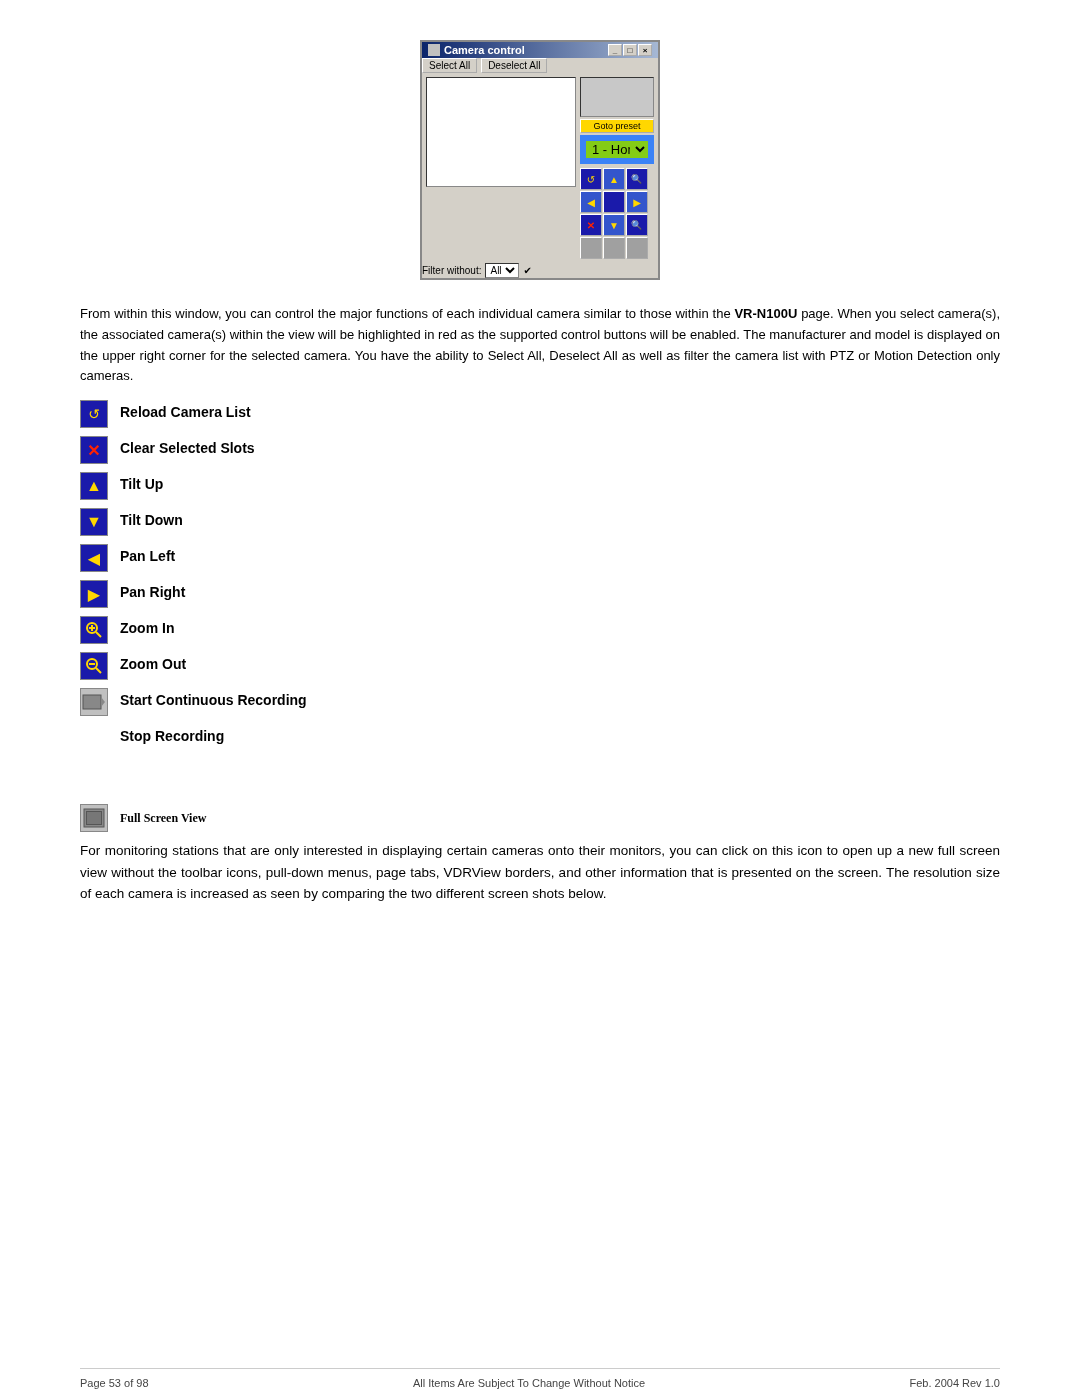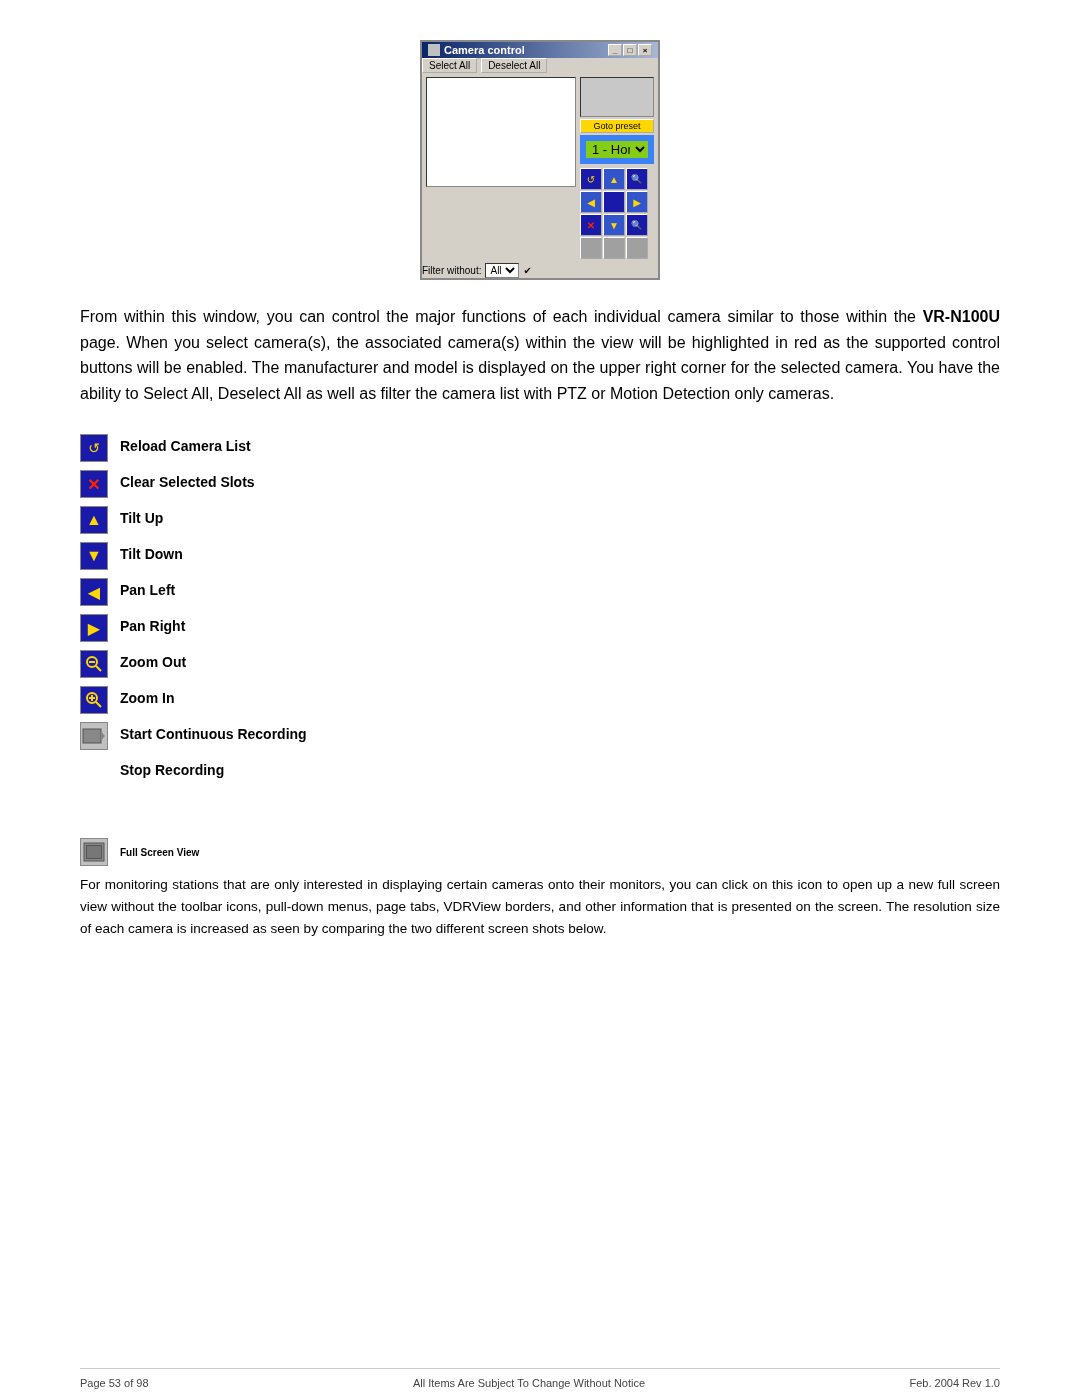--- a/index.html
+++ b/index.html
@@ -180,24 +180,24 @@
     }
 
     .filter-select {
       font-size: 10px;
       border: 1px inset #888;
       background: #fff;
     }
 
     
     .description-text {
-      font-size: 16px;
+      font-size: 13px;
       line-height: 1.6;
       text-align: justify;
-      margin-bottom: 28px;
+      margin-bottom: 13px;
     }
 
     
     .icon-list {
       margin-bottom: 28px;
     }
 
     .icon-item {
       display: flex;
       align-items: flex-start;
@@ -339,22 +339,23 @@
       border: 1px solid #888;
       background: #c0c0c0;
       display: flex;
       align-items: center;
       justify-content: center;
       font-size: 14px;
       color: #333;
     }
 
     .full-screen-title {
-      font-size: 10px;
+      font-size: 12px;
       font-weight: bold;
+      font-family: Liberation Serif, serif;
     }
 
     .full-screen-text {
       font-size: 13.5px;
       line-height: 1.6;
       text-align: justify;
     }
 
     
     .page-footer {
@@ -468,40 +469,40 @@
       <div class="icon-arrow-left">◀</div>
       <div class="icon-label">Pan Left</div>
     </div>
 
     <div class="icon-item">
       <div class="icon-arrow-right">▶</div>
       <div class="icon-label">Pan Right</div>
     </div>
 
     <div class="icon-item">
-      <div class="icon-zoom-out">
-        <svg width="20" height="20" viewBox="0 0 20 20">
-          <circle cx="8" cy="8" r="5" fill="none" stroke="#ffd700" stroke-width="2"></circle>
-          <line x1="12" y1="12" x2="17" y2="17" stroke="#ffd700" stroke-width="2"></line>
-          <line x1="5" y1="8" x2="11" y2="8" stroke="#ffd700" stroke-width="2"></line>
-        </svg>
-      </div>
-      <div class="icon-label">Zoom Out</div>
-    </div>
-
-    <div class="icon-item">
       <div class="icon-zoom-in">
         <svg width="20" height="20" viewBox="0 0 20 20">
           <circle cx="8" cy="8" r="5" fill="none" stroke="#ffd700" stroke-width="2"></circle>
           <line x1="12" y1="12" x2="17" y2="17" stroke="#ffd700" stroke-width="2"></line>
           <line x1="5" y1="8" x2="11" y2="8" stroke="#ffd700" stroke-width="2"></line>
           <line x1="8" y1="5" x2="8" y2="11" stroke="#ffd700" stroke-width="2"></line>
         </svg>
       </div>
       <div class="icon-label">Zoom In</div>
+    </div>
+
+    <div class="icon-item">
+      <div class="icon-zoom-out">
+        <svg width="20" height="20" viewBox="0 0 20 20">
+          <circle cx="8" cy="8" r="5" fill="none" stroke="#ffd700" stroke-width="2"></circle>
+          <line x1="12" y1="12" x2="17" y2="17" stroke="#ffd700" stroke-width="2"></line>
+          <line x1="5" y1="8" x2="11" y2="8" stroke="#ffd700" stroke-width="2"></line>
+        </svg>
+      </div>
+      <div class="icon-label">Zoom Out</div>
     </div>
 
     <div class="icon-item">
       <div class="icon-record-cont">
         <svg width="24" height="20" viewBox="0 0 24 20">
           <rect x="1" y="3" width="18" height="14" fill="#888" stroke="#555" stroke-width="1"></rect>
           <polygon points="19,5 23,10 19,15" fill="#888"></polygon>
         </svg>
       </div>
       <div class="icon-label">Start Continuous Recording</div>

